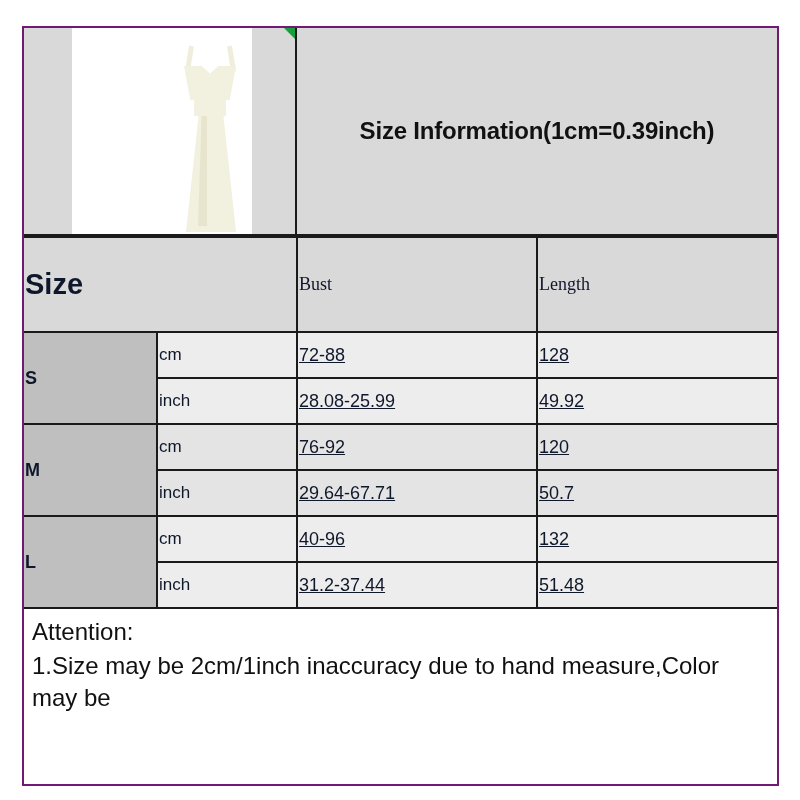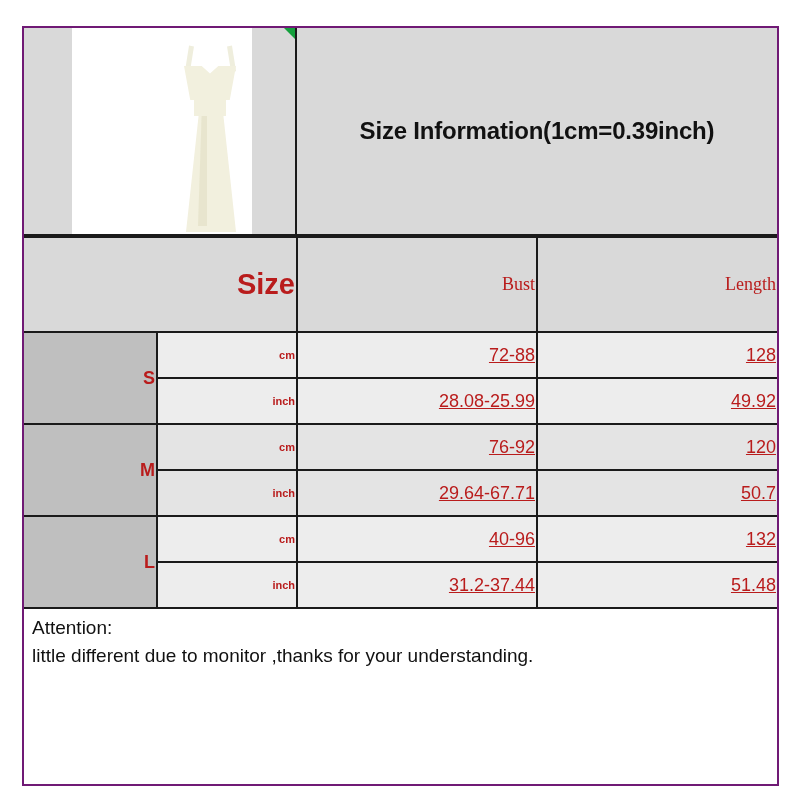--- a/index.html
+++ b/index.html
@@ -136,22 +136,22 @@
 
   
   .table {
     width: 100%;
     border-collapse: collapse;
     table-layout: fixed;
   }
   .table td {
     border: 2px solid #1a1a1a;
     box-sizing: border-box;
-    text-align: right;
-    color: #b91c1c;
+    text-align: left;
+    color: #0f172a;
   }
   .col-size { width: 133px; }
   .col-unit { width: 140px; }
   .col-bust { width: 240px; }
   .col-len  { width: 240px; }
 
   .head-size {
     background: #d9d9d9;
     font-size: 29px;
     font-weight: bold;
@@ -167,43 +167,43 @@
   .head-cell.last { border-right: none !important; }
 
   .size-label {
     background: #bfbfbf;
     font-size: 18px;
     font-weight: bold;
     border-left: none !important;
   }
   .unit-cell {
     background: #ededed;
-    font-size: 11px;
-    font-weight: bold;
+    font-size: 17px;
+    font-weight: normal;
     height: 46px;
   }
   .val-cell {
     background: #ededed;
     font-size: 18px;
     height: 46px;
     text-decoration: underline;
   }
   .val-cell.last { border-right: none !important; }
   tr.band-b .unit-cell, tr.band-b .val-cell { background: #e4e4e4; }
 
   
   .attention {
     flex: 1;
     background: #ffffff;
     padding: 6px 8px 0 8px;
     box-sizing: border-box;
   }
   .attention p {
     margin: 0 0 1px 0;
-    font-size: 19px;
+    font-size: 24px;
     color: #111111;
     line-height: 1.42;
   }
   .attention .note {
     line-height: 1.35;
   }
 </style>
 </head>
 <body>
 
@@ -276,17 +276,17 @@
         <tr class="band-a">
           <td class="unit-cell">inch</td>
           <td class="val-cell">31.2-37.44</td>
           <td class="val-cell last">51.48</td>
         </tr>
       </tbody>
     </table>
 
     <div class="attention">
       <p>Attention:</p>
-      <p class="note">little different due to monitor ,thanks for your understanding.</p>
+      <p class="note">1.Size may be 2cm/1inch inaccuracy due to hand measure,Color may be</p>
     </div>
 
   </div>
 </div>
 
 </body></html>

